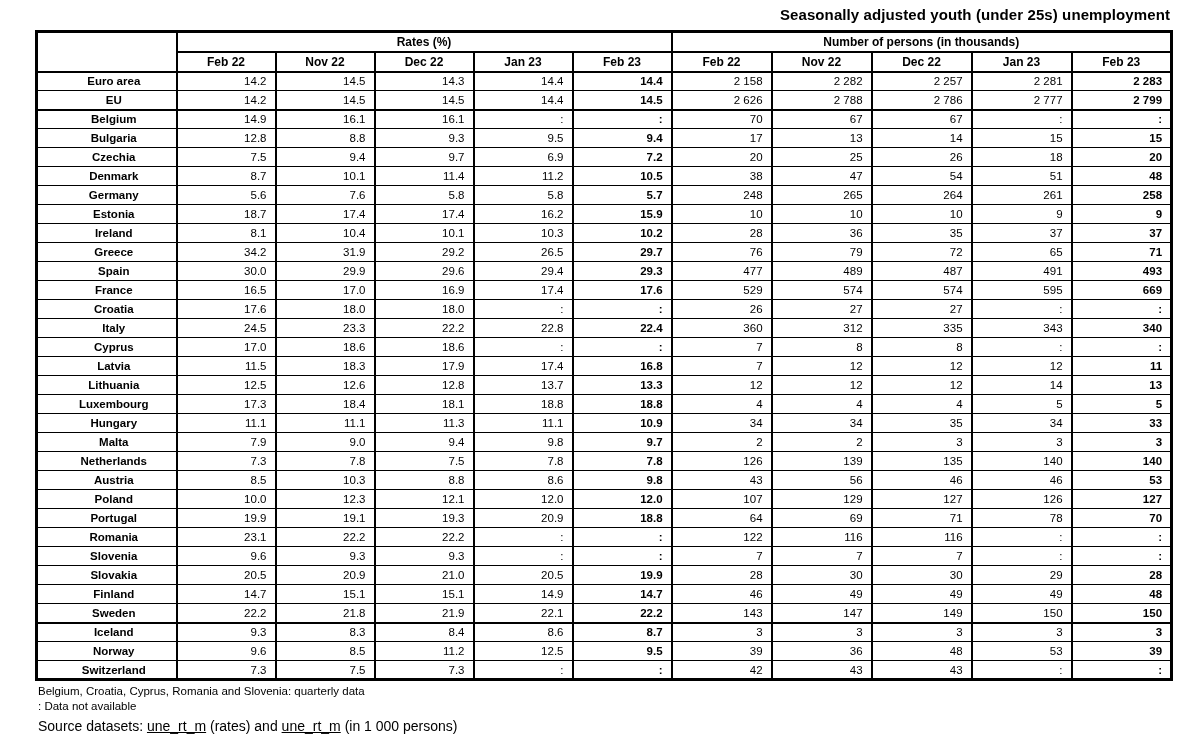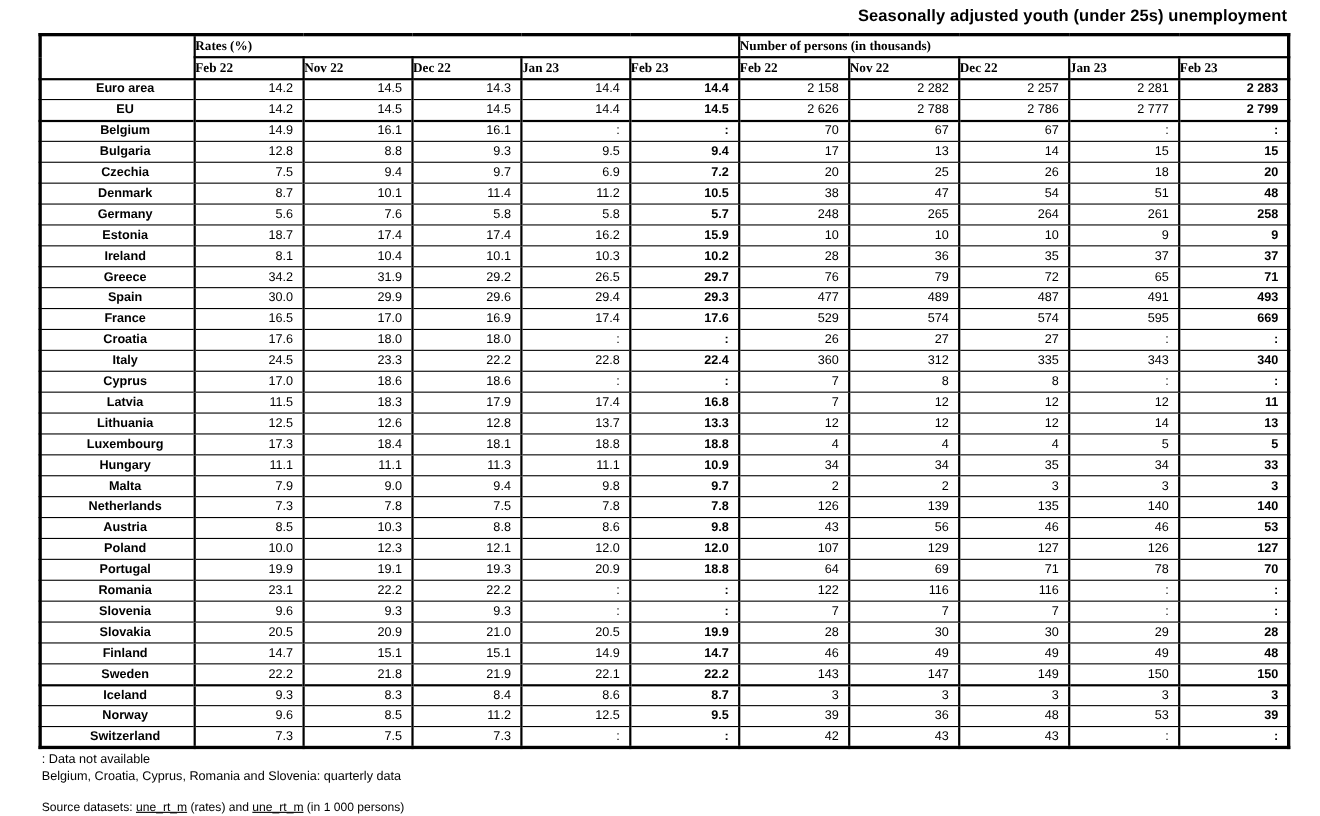--- a/index.html
+++ b/index.html
@@ -34,47 +34,46 @@
     border-right-width: 2px;
     font-size: 11.5px;
     height: 19px;
     padding: 0 8px 0 2px;
     overflow: hidden;
     white-space: nowrap;
   }
   table.stats thead th {
     border-bottom-width: 2px;
     border-top-width: 2px;
-    text-align: left;
+    text-align: center;
     font-weight: bold;
     font-size: 12px;
     padding: 0;
     height: 20px;
-    font-family: Liberation Serif, serif;
   }
   table.stats td { text-align: right; }
   table.stats th.country {
     text-align: center;
     font-weight: bold;
     padding-left: 22px;
   }
   
   table.stats tbody tr td:nth-child(6),
   table.stats tbody tr td:nth-child(11) { font-weight: bold; }
   
   table.stats tbody tr.section-start th,
   table.stats tbody tr.section-start td { border-top-width: 2px; }
   .footnotes { margin-top: 3px; padding-left: 3px; }
   .footnotes .fn {
     font-size: 11.5px;
     line-height: 15px;
   }
   .source-line {
-    font-size: 11px;
-    margin-top: 14px;
+    font-size: 14px;
+    margin-top: 4px;
     padding-left: 3px;
   }
   .dataset-link {
     color: #000;
     text-decoration: underline;
     cursor: pointer;
   }
 </style>
 </head>
 <body>
@@ -530,18 +529,18 @@
       <td>42</td>
       <td>43</td>
       <td>43</td>
       <td>:</td>
       <td>:</td>
     </tr>
       </tbody>
   </table>
 
   <div class="footnotes">
+    <div class="fn">Belgium, Croatia, Cyprus, Romania and Slovenia: quarterly data</div>
     <div class="fn">: Data not available</div>
-    <div class="fn">Belgium, Croatia, Cyprus, Romania and Slovenia: quarterly data</div>
   </div>
   <div class="source-line"><span>Source datasets: </span><a class="dataset-link">une_rt_m</a><span> (rates) and </span><a class="dataset-link">une_rt_m</a><span>  (in 1 000 persons)</span></div>
 
 </div>
 
 </body></html>

